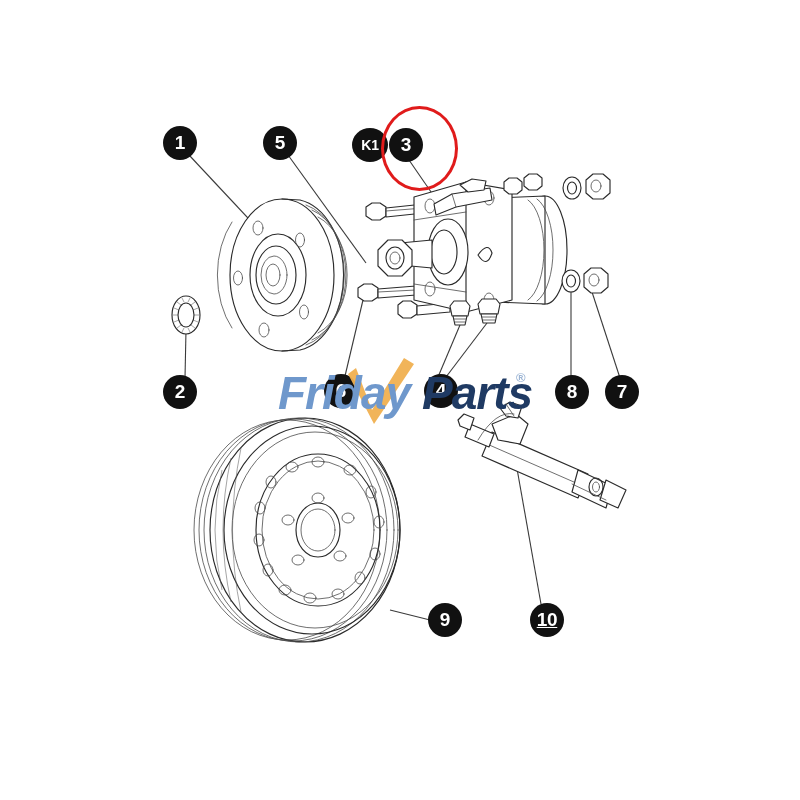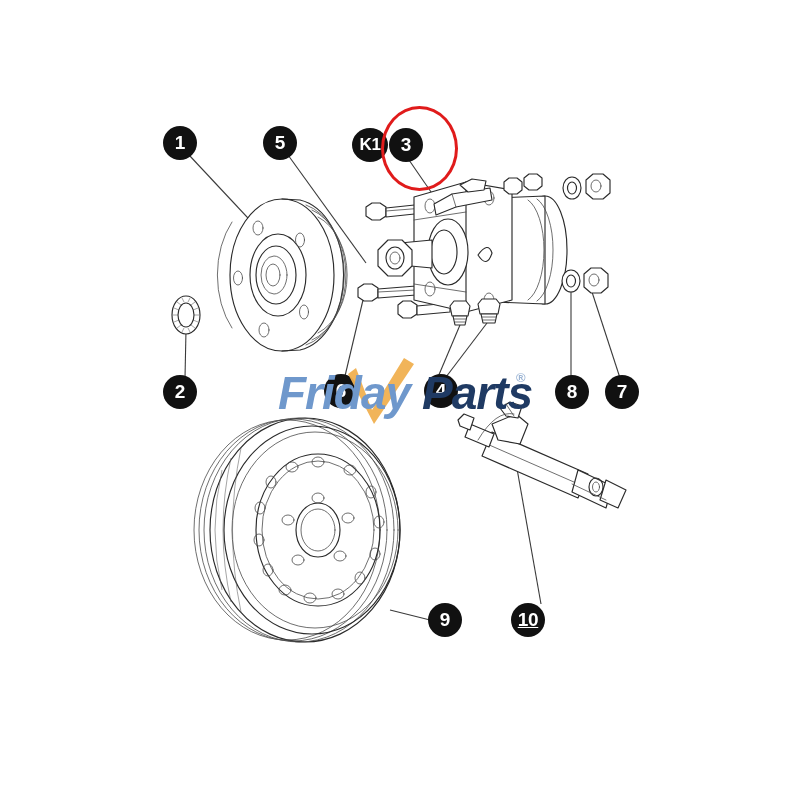--- a/index.html
+++ b/index.html
@@ -40,21 +40,21 @@
     z-index: 30;
   }
   .callout.sz-std {
     width: 34px; height: 34px;
     font-size: 19px;
     margin-left: -17px;
     margin-top: -17px;
   }
   .callout.sz-wide {
     width: 36px; height: 34px;
-    font-size: 17px;
+    font-size: 14px;
     margin-left: -18px;
     margin-top: -17px;
     border-radius: 50%;
   }
   .callout.behind-wm { z-index: 18; }
   
   .highlight-ellipse {
     position: absolute;
     border: 3px solid #e01b1b;
     border-radius: 50%;
@@ -338,15 +338,15 @@
   <div class="callout sz-std" style="left:180px; top:143px;">1</div>
   <div class="callout sz-std" style="left:280px; top:143px;">5</div>
   <div class="callout sz-wide" style="left:370px; top:145px;">K1</div>
   <div class="callout sz-std" style="left:406px; top:145px;">3</div>
   <div class="callout sz-std" style="left:180px; top:392px;">2</div>
   <div class="callout sz-std behind-wm" style="left:341px; top:391px;">6</div>
   <div class="callout sz-std behind-wm" style="left:441px; top:391px;">4</div>
   <div class="callout sz-std" style="left:572px; top:392px;">8</div>
   <div class="callout sz-std" style="left:622px; top:392px;">7</div>
   <div class="callout sz-std" style="left:445px; top:620px;">9</div>
-  <div class="callout sz-std" style="left:528px; top:620px;text-decoration:underline;">10</div>
+  <div class="callout sz-std" style="left:547px; top:620px;text-decoration:underline;">10</div>
 
 </div>
 
 </body></html>

